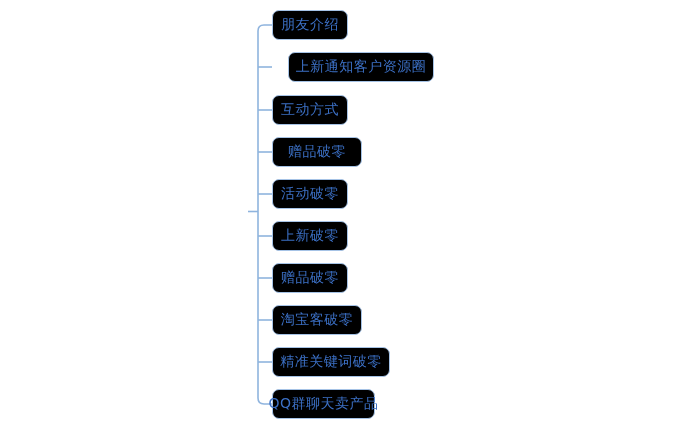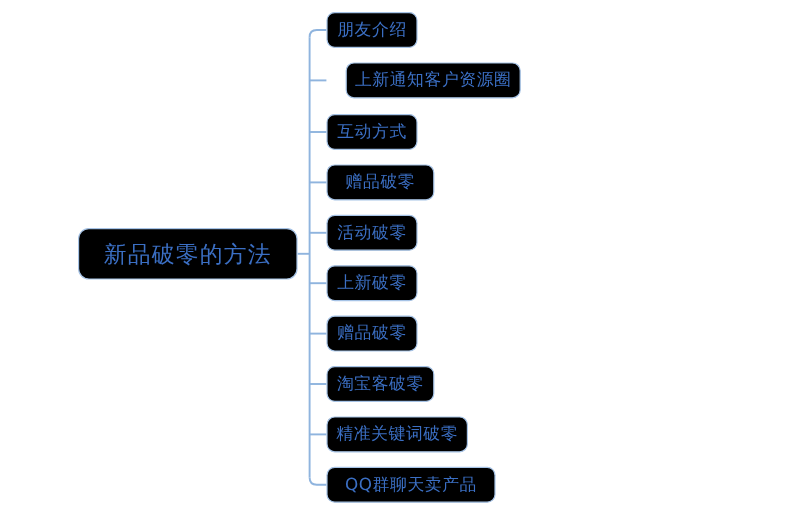--- a/index.html
+++ b/index.html
@@ -82,26 +82,25 @@
       <path d="M258,278 L272,278"></path>
 
       <path d="M258,320 L272,320"></path>
 
       <path d="M258,362 L272,362"></path>
 
       <path d="M258,398 Q258,404 264,404 L272,404"></path>
     </g>
   </svg>
 
-  <div class="node node-root">新品破零的方法</div>
 
   <div class="node node-child" style="top:10px;  width:76px;">朋友介绍</div>
   <div class="node node-child" style="top:52px;  width:146px;margin-left:16px;">上新通知客户资源圈</div>
   <div class="node node-child" style="top:95px;  width:76px;">互动方式</div>
   <div class="node node-child" style="top:137px; width:90px;">赠品破零</div>
   <div class="node node-child" style="top:179px; width:76px;">活动破零</div>
   <div class="node node-child" style="top:221px; width:76px;">上新破零</div>
   <div class="node node-child" style="top:263px; width:76px;">赠品破零</div>
   <div class="node node-child" style="top:305px; width:90px;">淘宝客破零</div>
   <div class="node node-child" style="top:347px; width:118px;">精准关键词破零</div>
-  <div class="node node-child" style="top:389px; width:141px;">QQ群聊天卖产品</div>
+  <div class="node node-child" style="top:389px; width:103px;">QQ群聊天卖产品</div>
 
 </div>
 
 </body></html>

